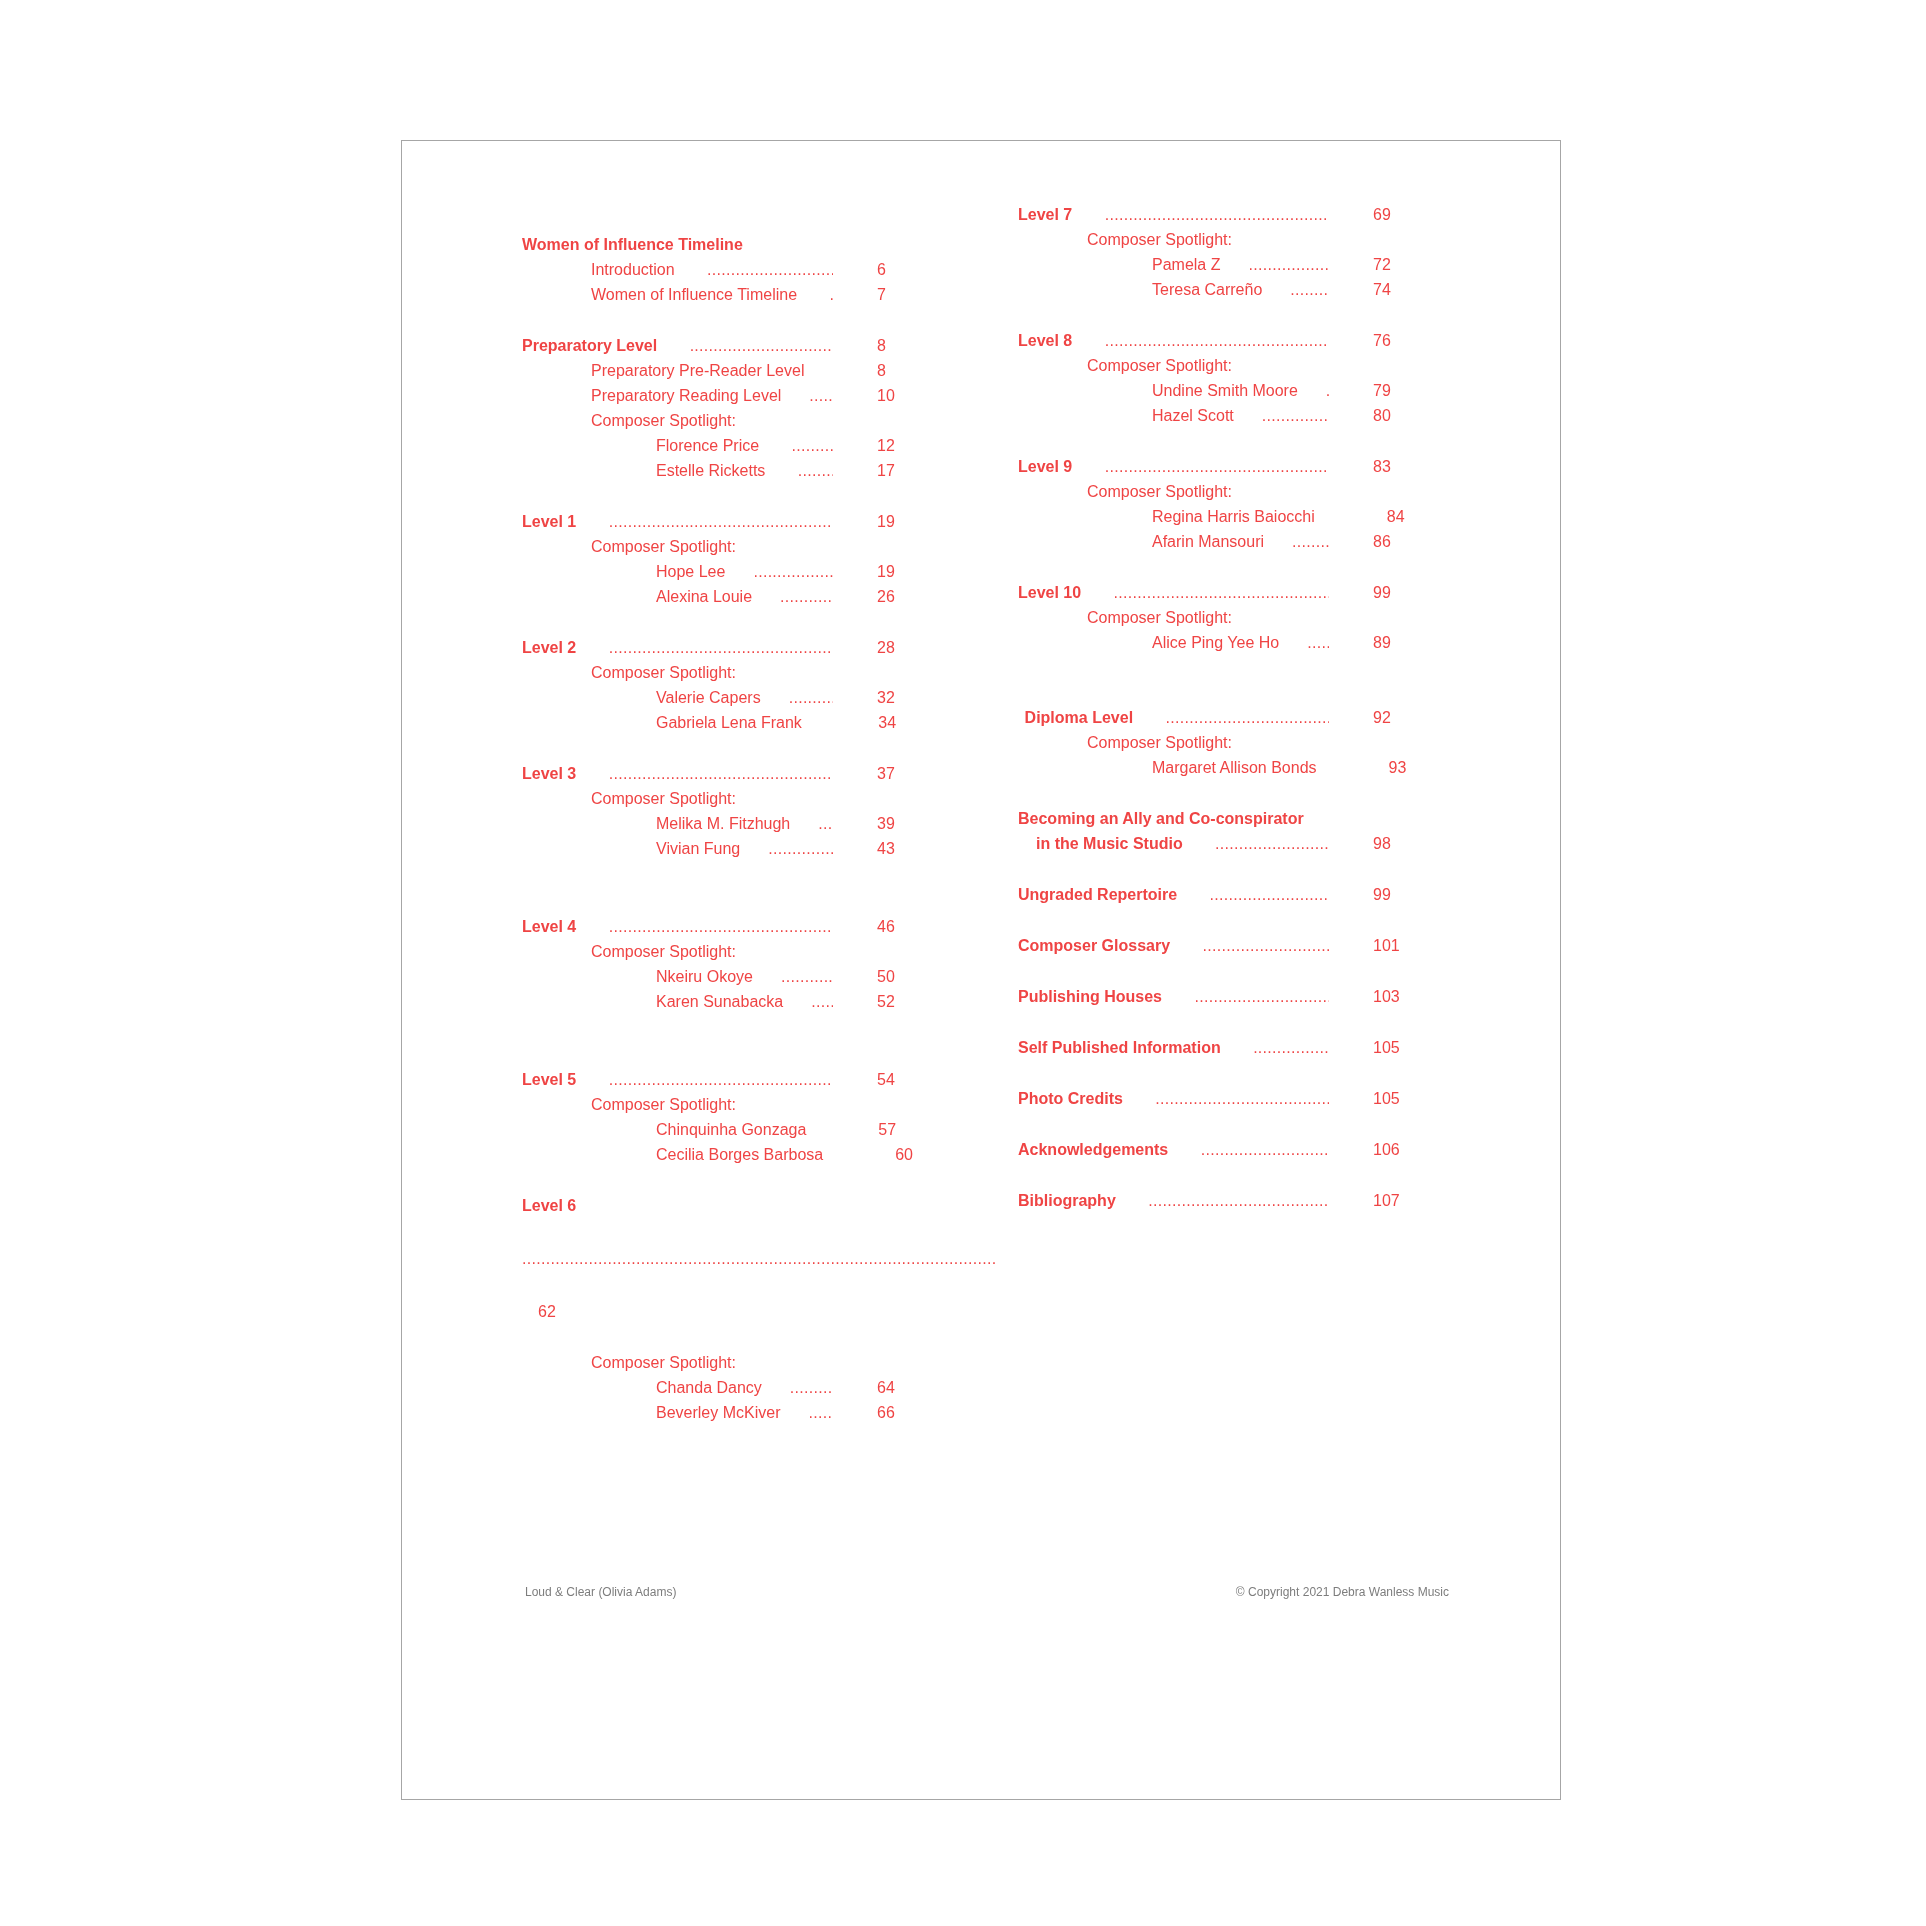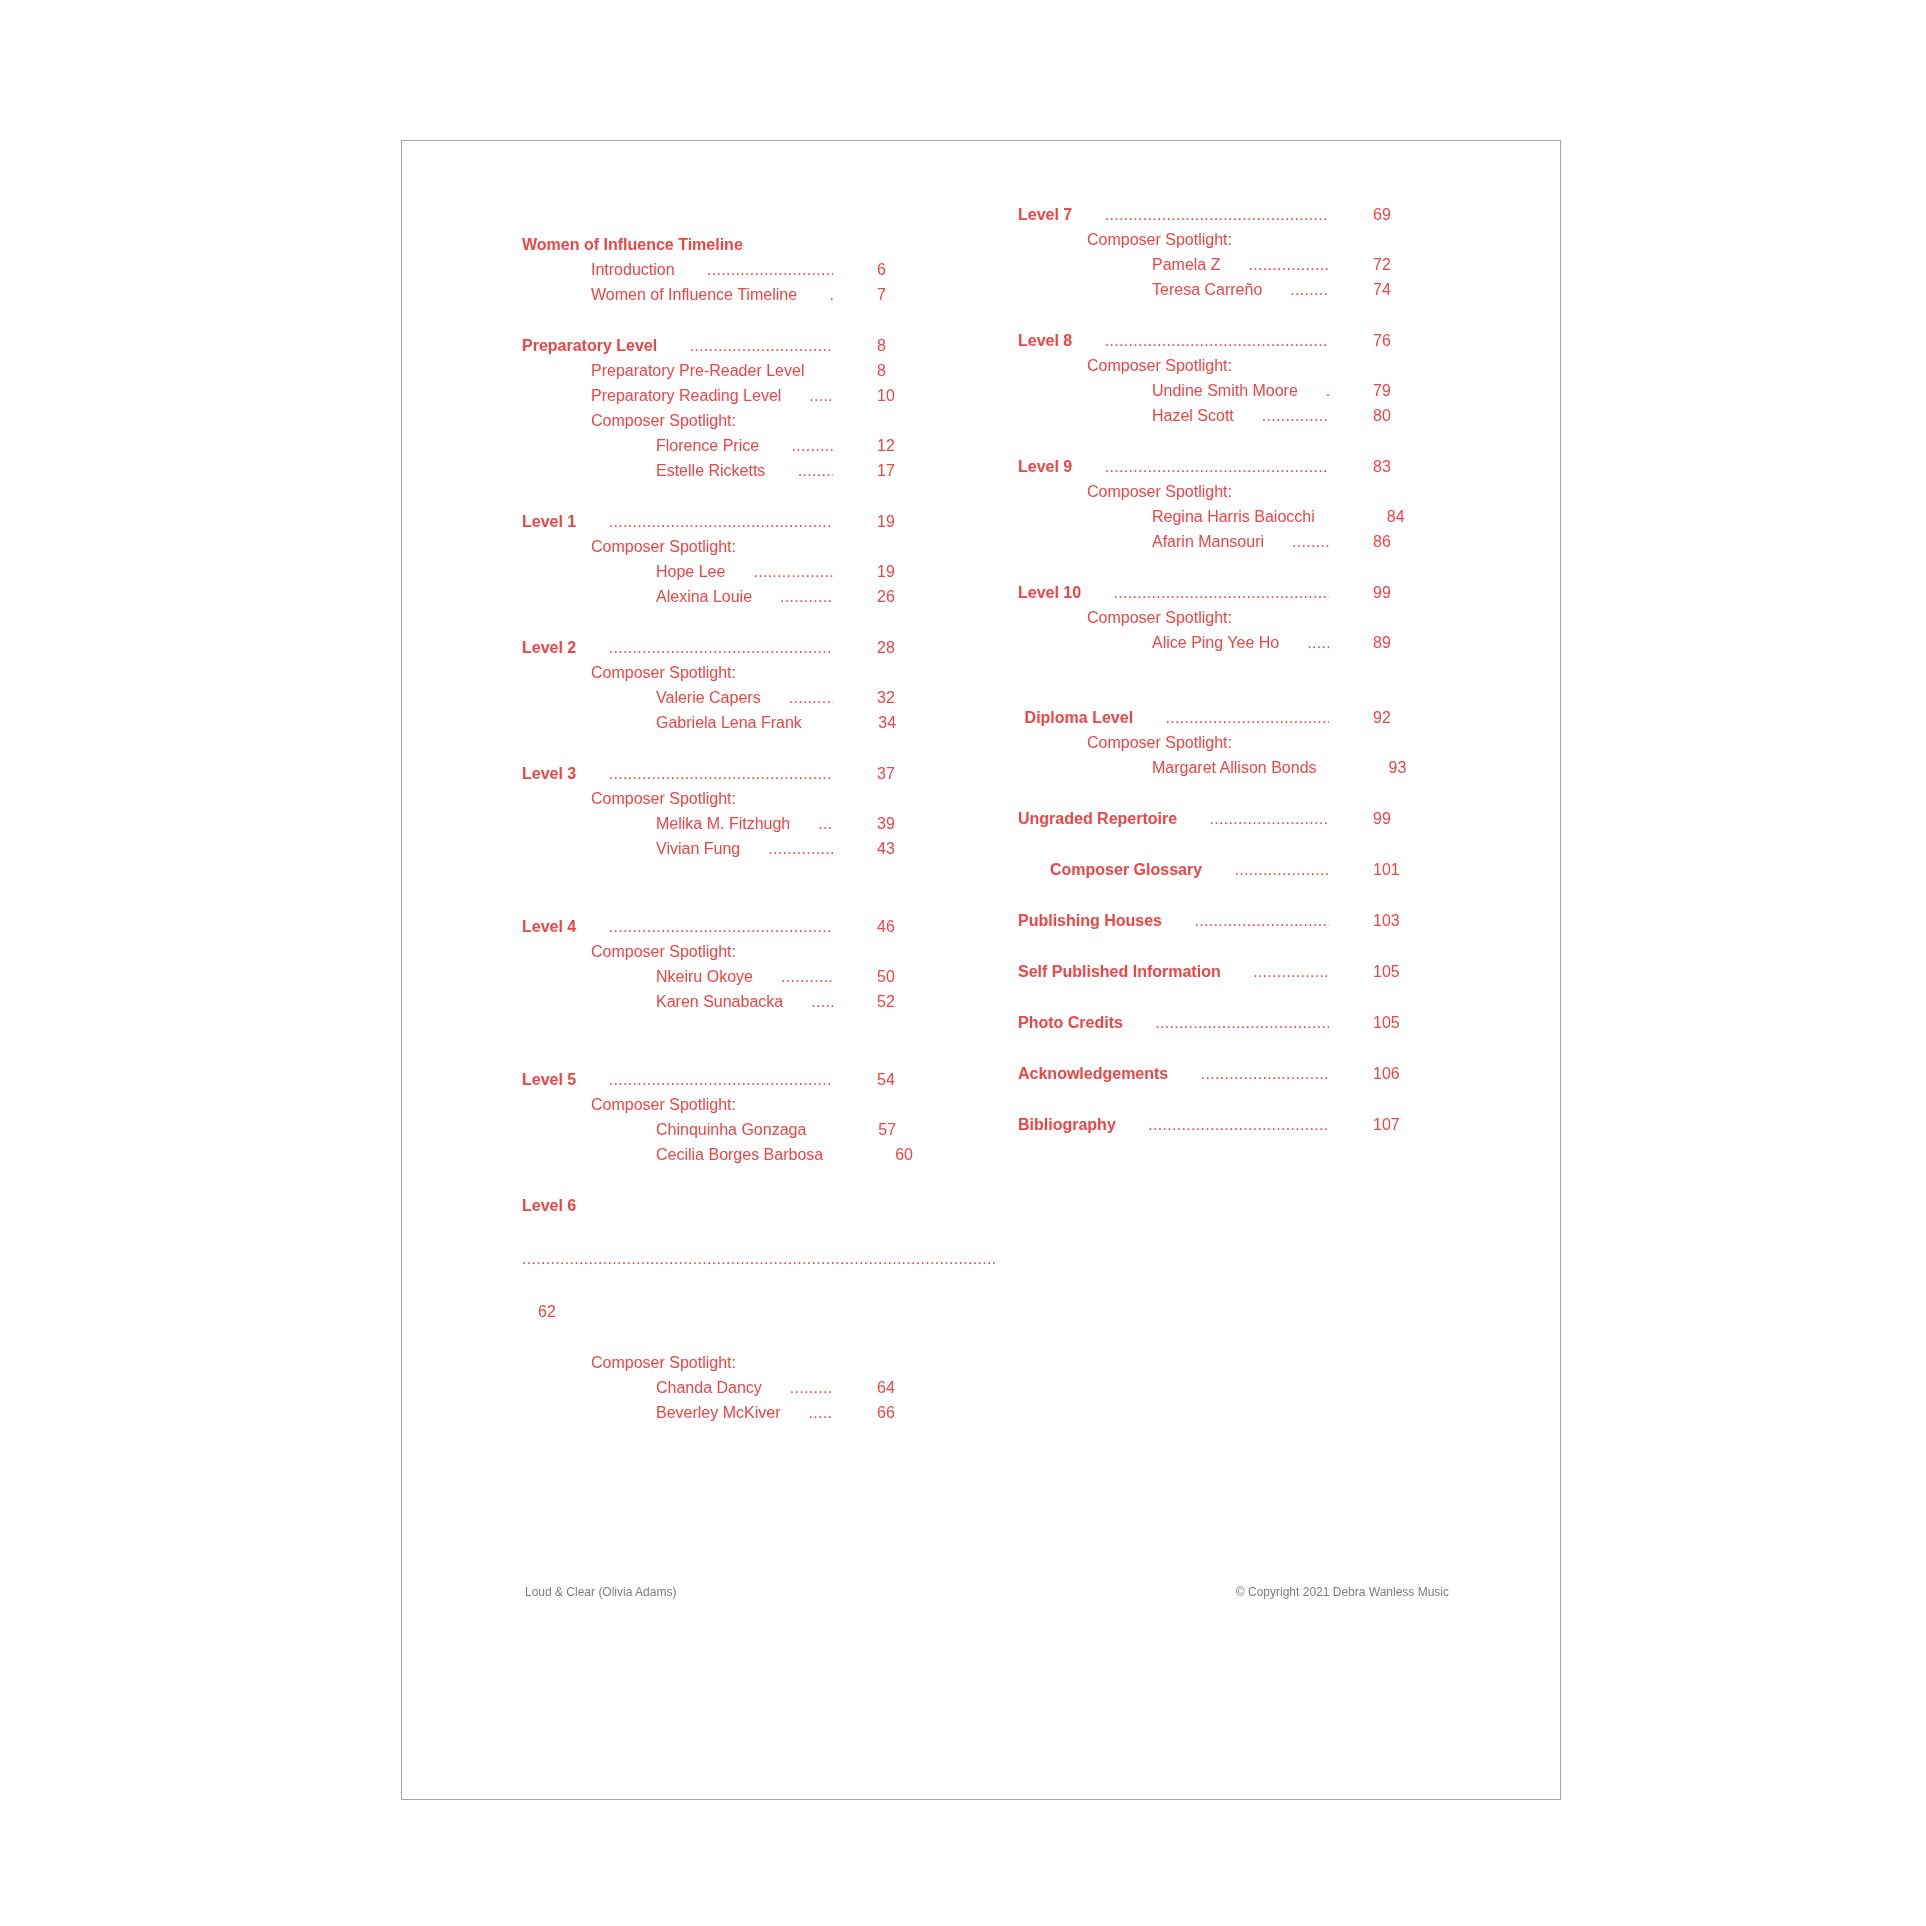--- a/index.html
+++ b/index.html
@@ -350,27 +350,37 @@
             <span class="label">Composer Spotlight:</span>
           </div>
           <div class="row" style="padding-left: 134px;">
             <span class="label">Margaret Allison Bonds</span>
             <span class="dots"></span>
             <span class="num">93</span>
           </div>
         </div>
         <div class="section gap-normal">
           <div class="row bold" style="padding-left: 0px;">
+            <span class="label">Becoming an Ally and Co-conspirator</span>
+          </div>
+          <div class="row bold" style="padding-left: 18px;">
+            <span class="label">in the Music Studio </span>
+            <span class="dots"></span>
+            <span class="num">98</span>
+          </div>
+        </div>
+        <div class="section gap-normal">
+          <div class="row bold" style="padding-left: 0px;">
             <span class="label">Ungraded Repertoire </span>
             <span class="dots"></span>
             <span class="num">99</span>
           </div>
         </div>
         <div class="section gap-normal">
-          <div class="row bold" style="padding-left: 0px; margin-left: 32px;">
+          <div class="row bold" style="padding-left: 0px;">
             <span class="label">Composer Glossary </span>
             <span class="dots"></span>
             <span class="num">101</span>
           </div>
         </div>
         <div class="section gap-normal">
           <div class="row bold" style="padding-left: 0px;">
             <span class="label">Publishing Houses </span>
             <span class="dots"></span>
             <span class="num">103</span>

